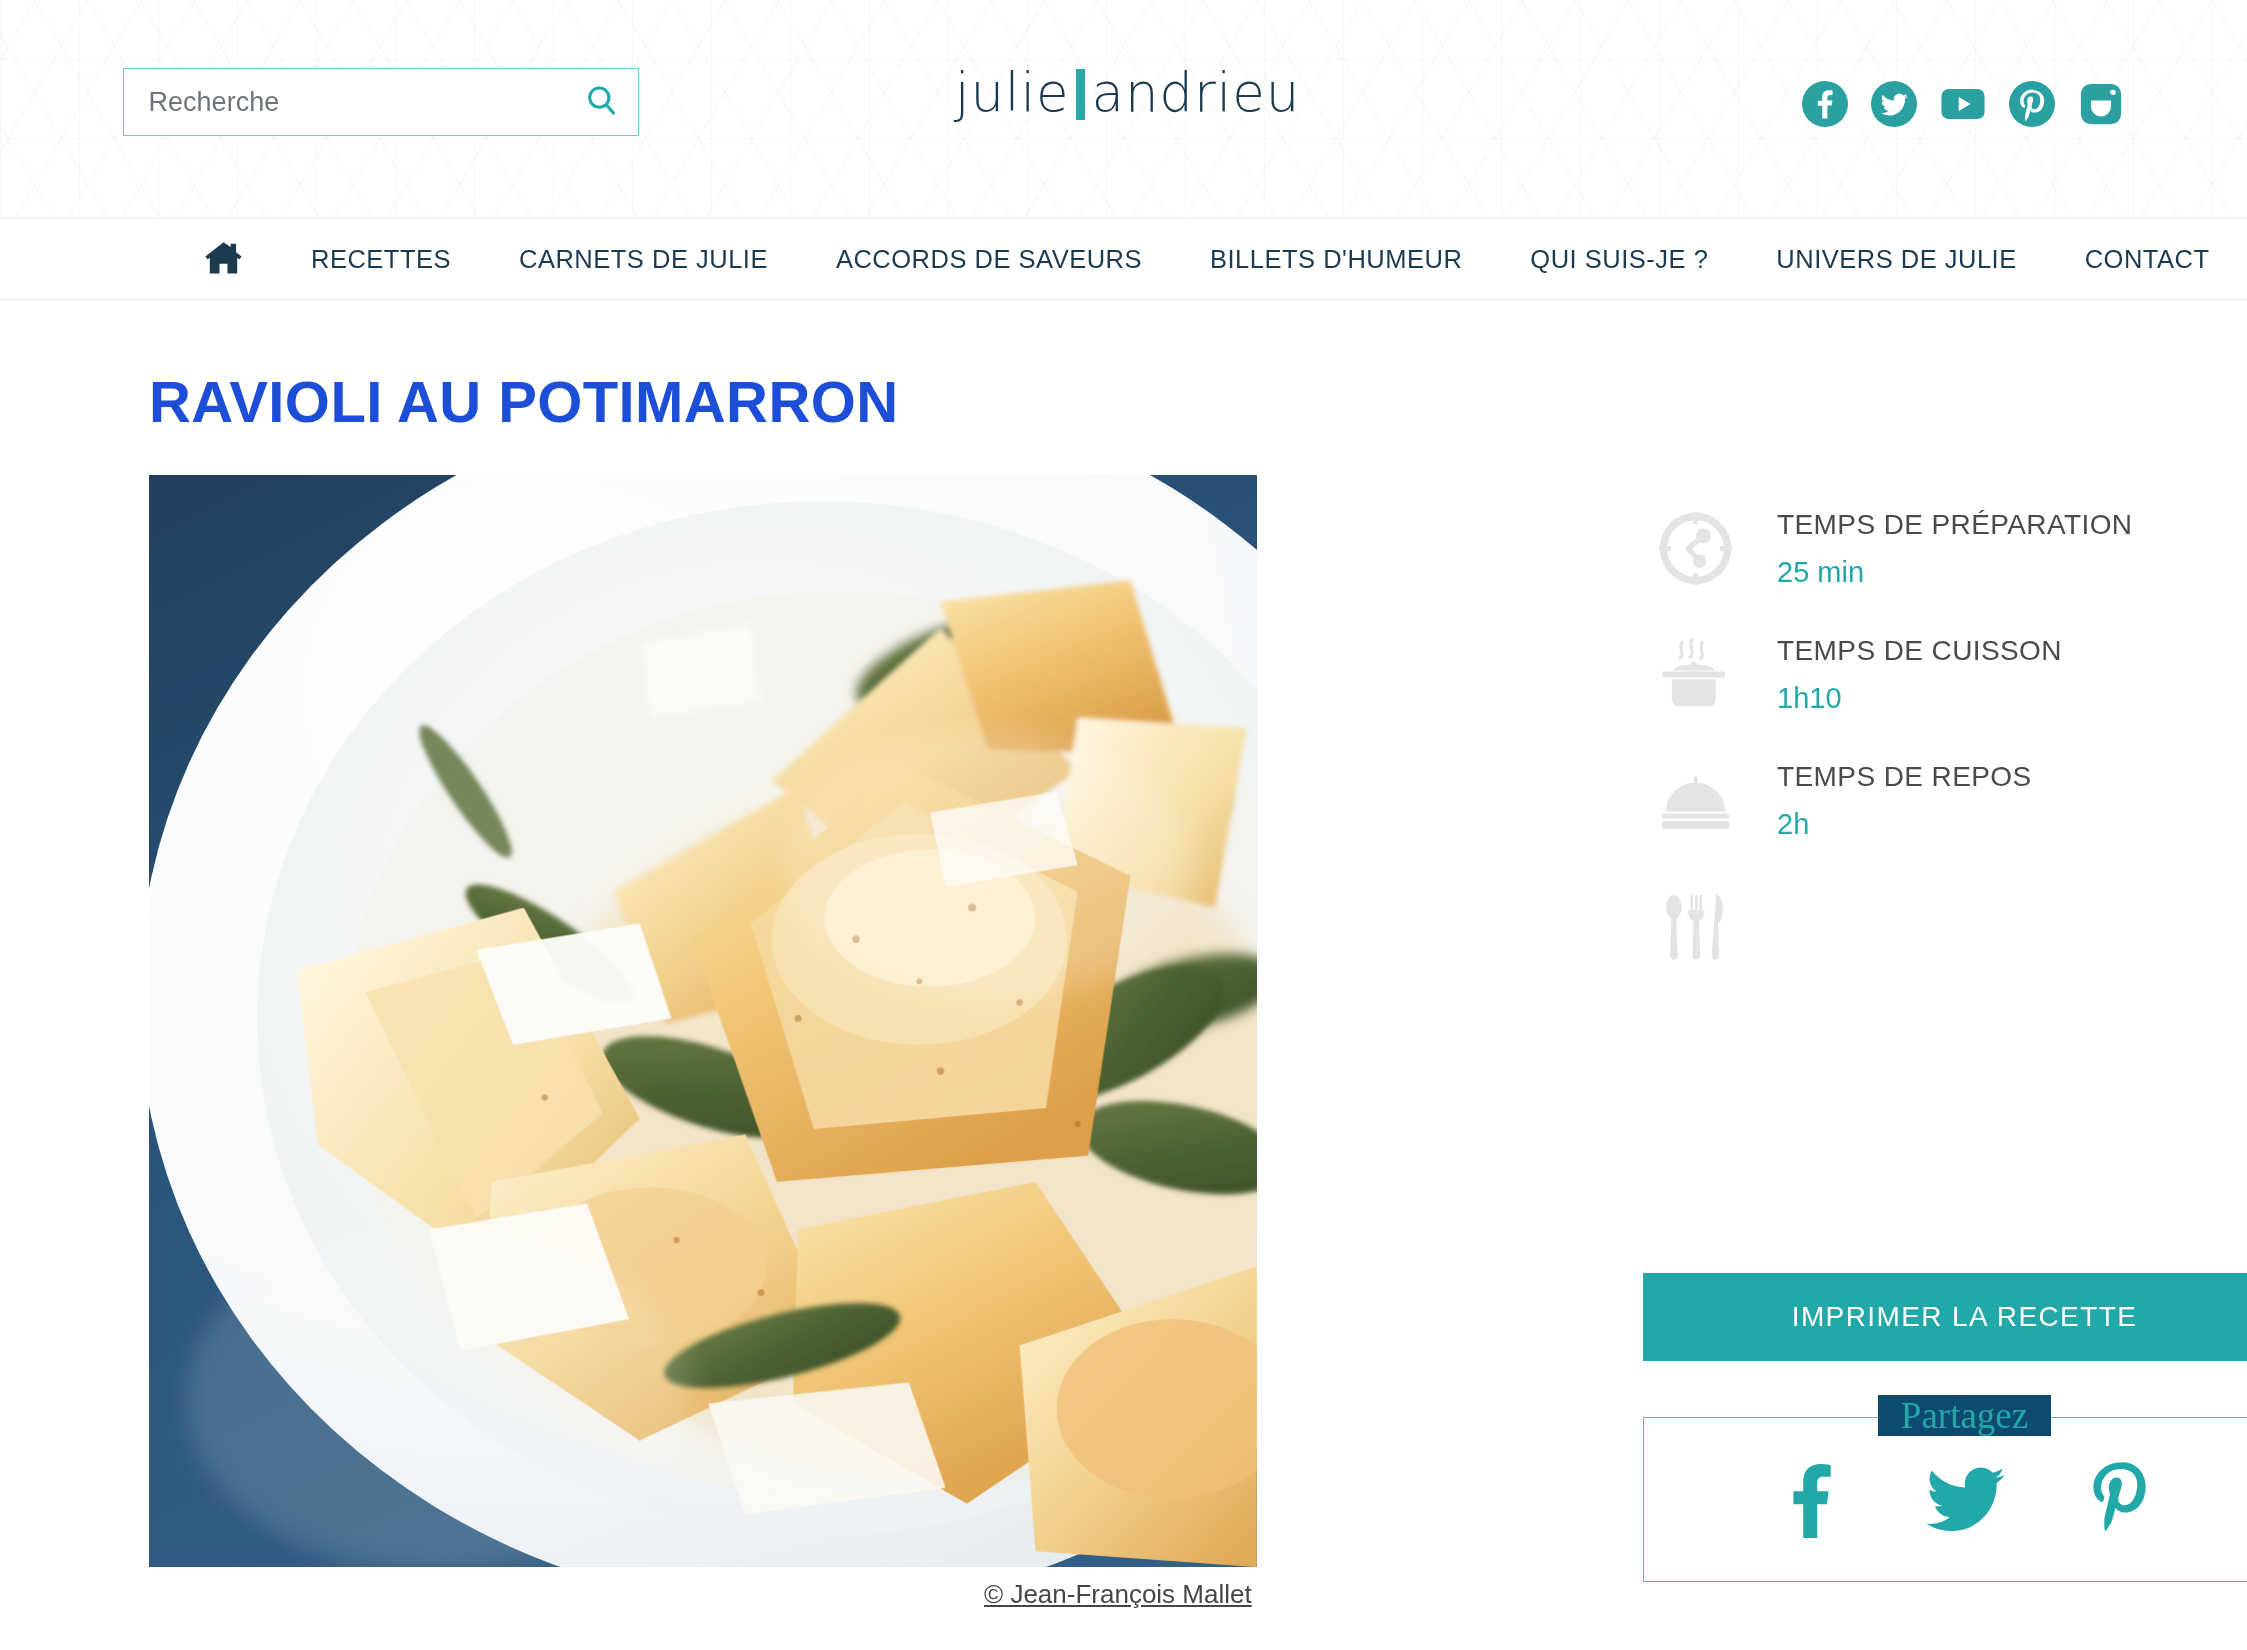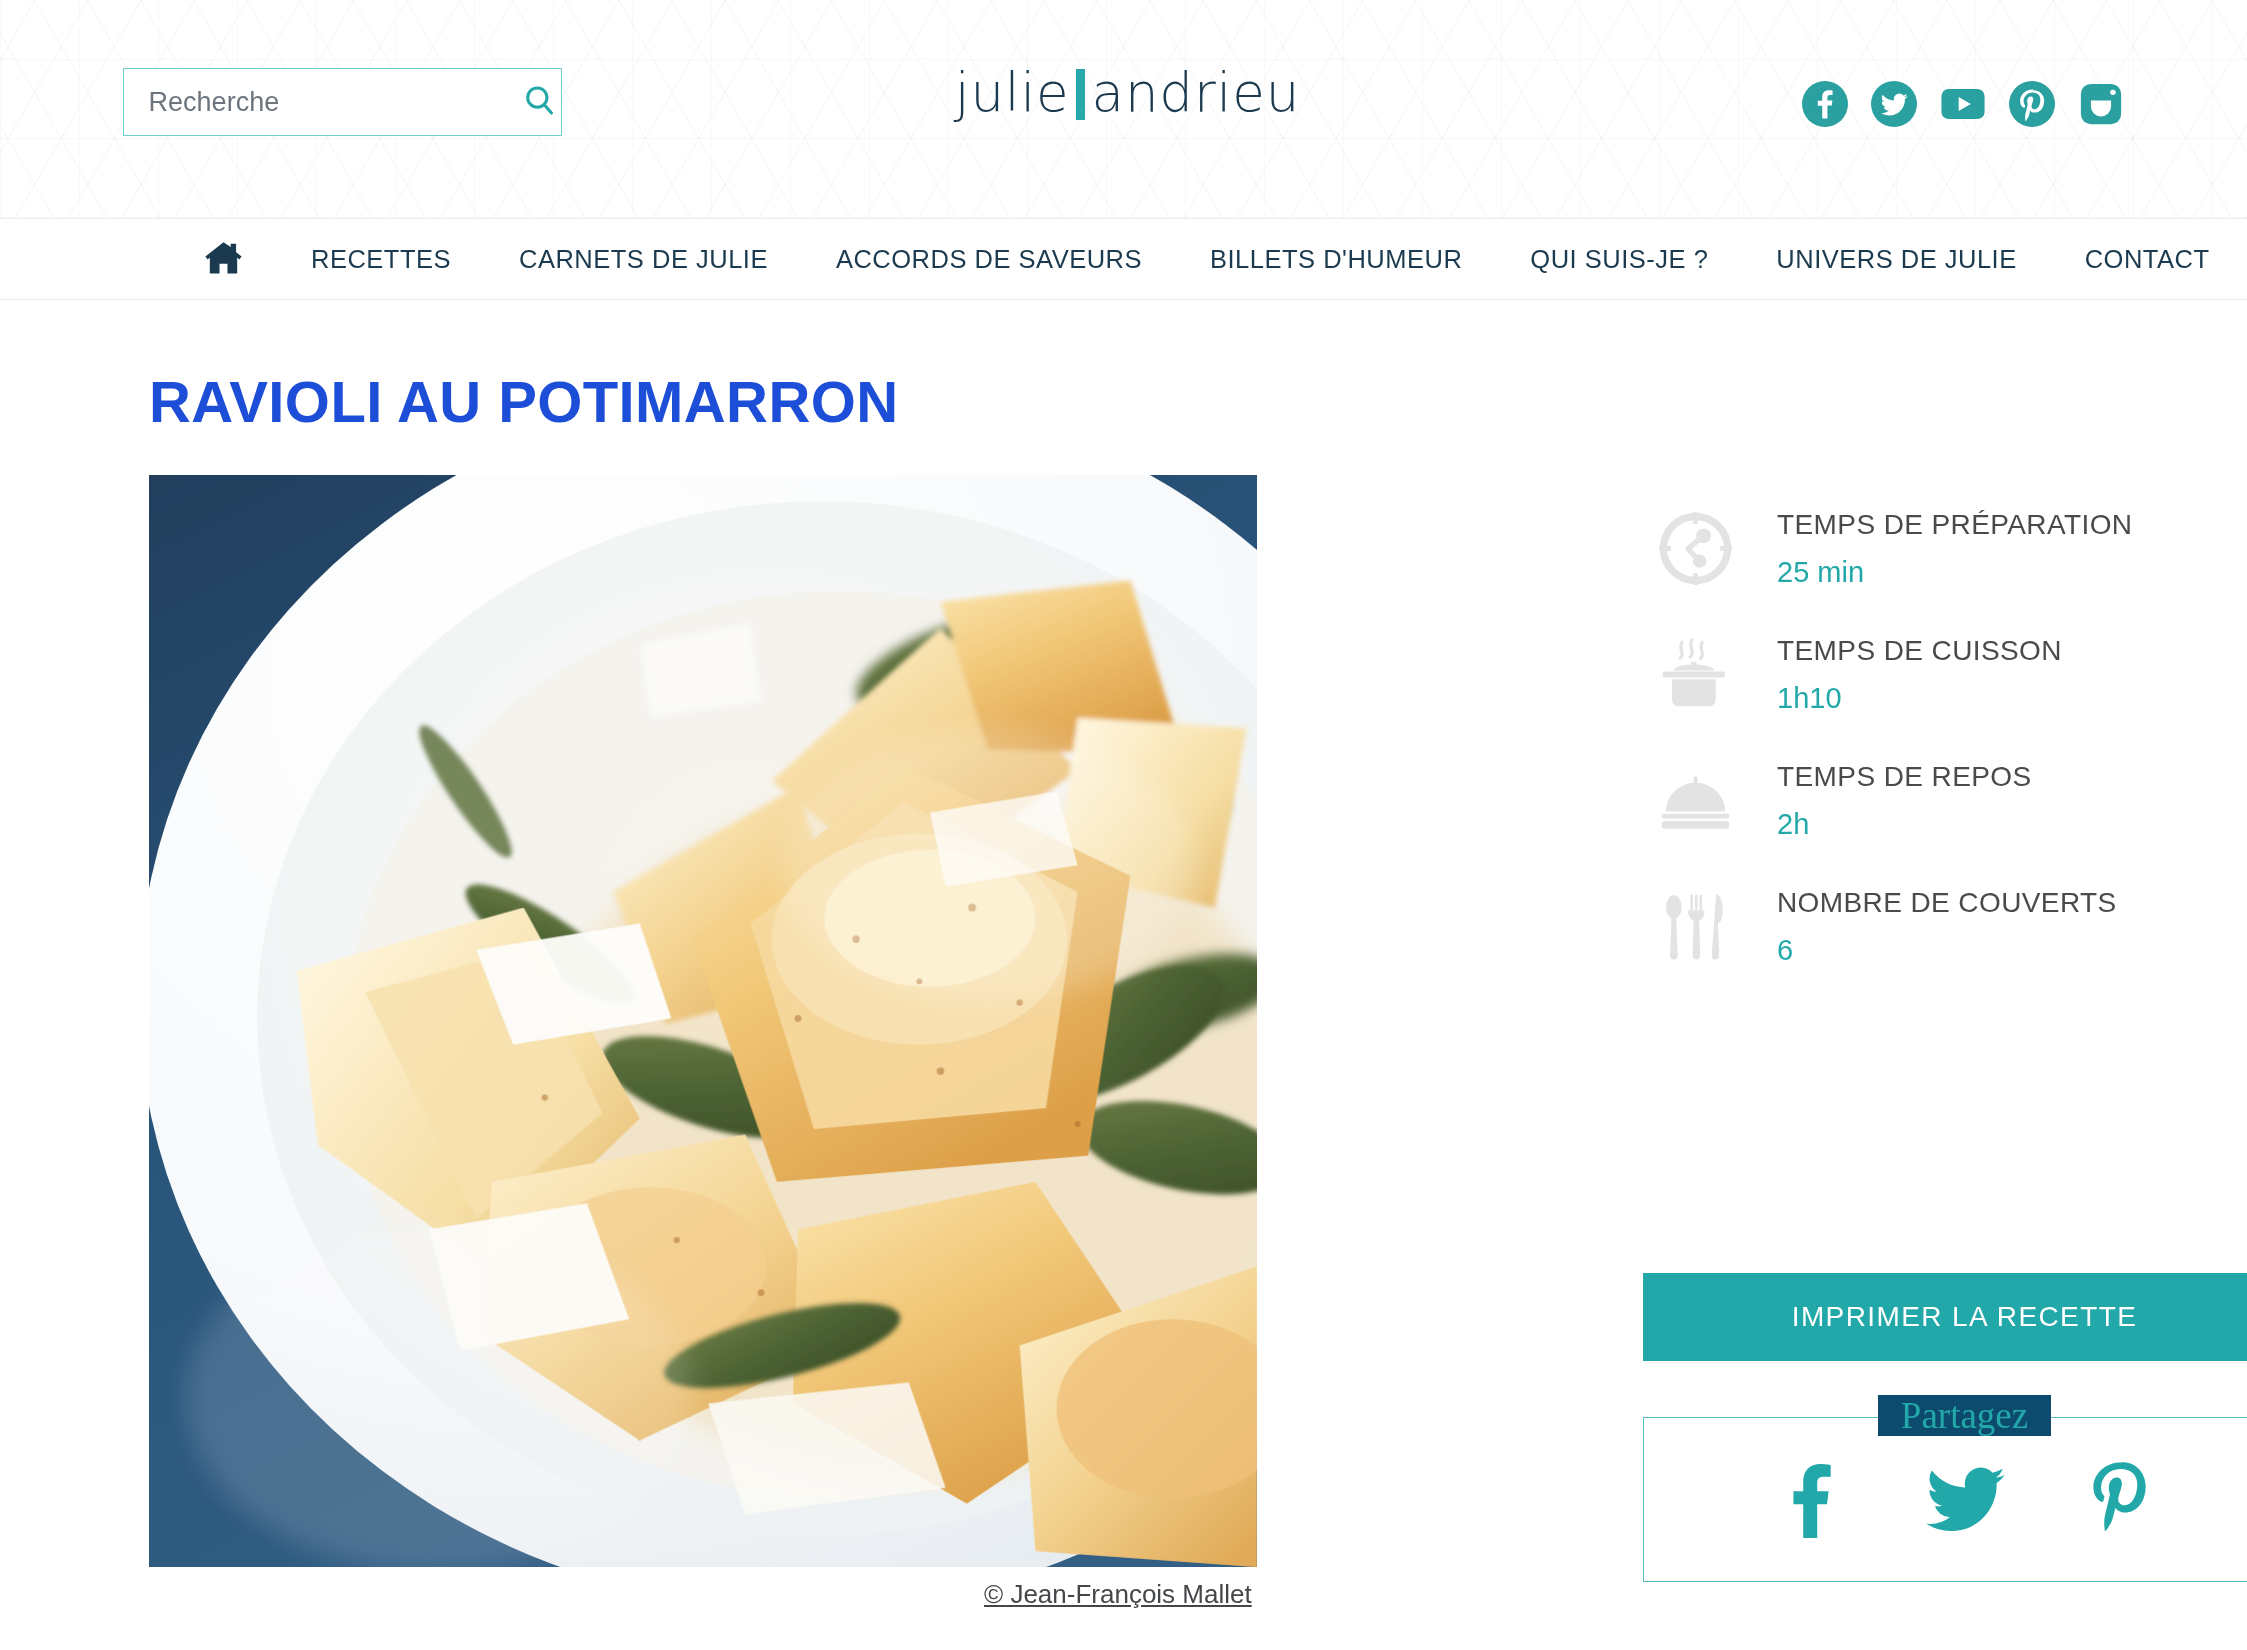--- a/index.html
+++ b/index.html
@@ -25,21 +25,21 @@
       repeating-linear-gradient(0deg,   rgba(0,0,0,0.028) 0 1.3px, transparent 1.3px 79px),
       repeating-linear-gradient(90deg,  rgba(0,0,0,0.022) 0 1.3px, transparent 1.3px 79px);
     border-bottom: 0.9px solid #ececec;
   }
 
   
   .search-wrap {
     position: absolute;
     left: 123px;
     top: 68px;
-    width: 439px;
+    width: 516px;
     height: 68px;
     border: 1.8px solid #6ecfce;
     background: #ffffff;
     display: flex;
     align-items: center;
   }
   .search-input {
     flex: 1;
     height: 100%;
     border: none;
@@ -491,24 +491,20 @@
           <svg width="81" height="81" viewBox="0 0 48 48">
             <ellipse cx="11.2" cy="12.5" rx="4.6" ry="7" fill="#e3e3e3"></ellipse>
             <path d="M9.8 19h2.8l.9 22.5c0 1.3-.9 2.1-2.3 2.1s-2.3-.8-2.3-2.1z" fill="#e3e3e3"></path>
             <rect x="21" y="5" width="1.5" height="12.5" rx="0.7" fill="#e3e3e3"></rect>
             <rect x="23.7" y="5" width="1.5" height="12.5" rx="0.7" fill="#e3e3e3"></rect>
             <rect x="26.4" y="5" width="1.5" height="12.5" rx="0.7" fill="#e3e3e3"></rect>
             <path d="M19.6 14.5h9.8c0 3.7-1.6 5.4-3.3 6l.7 20.9c0 1.3-.9 2.2-2.3 2.2s-2.3-.9-2.3-2.2l.7-20.9c-1.7-.6-3.3-2.3-3.3-6z" fill="#e3e3e3"></path>
             <path d="M36.2 5c2.4 0 3.9 3.6 3.9 9.3 0 4.6-1.2 7.2-2.8 8l.7 19.2c0 1.3-.9 2.1-2.2 2.1s-2.2-.8-2.2-2.1z" fill="#e3e3e3"></path>
           </svg>
         </div>
-        <div class="info-text">
-          <div class="info-label">NOMBRE DE COUVERTS</div>
-          <div class="info-value">6</div>
-        </div>
       </div>
 
       <button class="print-btn">IMPRIMER LA RECETTE</button>
 
       <div class="share-block">
         <div class="share-title">
           <span>Partagez</span>
         </div>
         <div class="share-box">
           <a class="share-icon">

